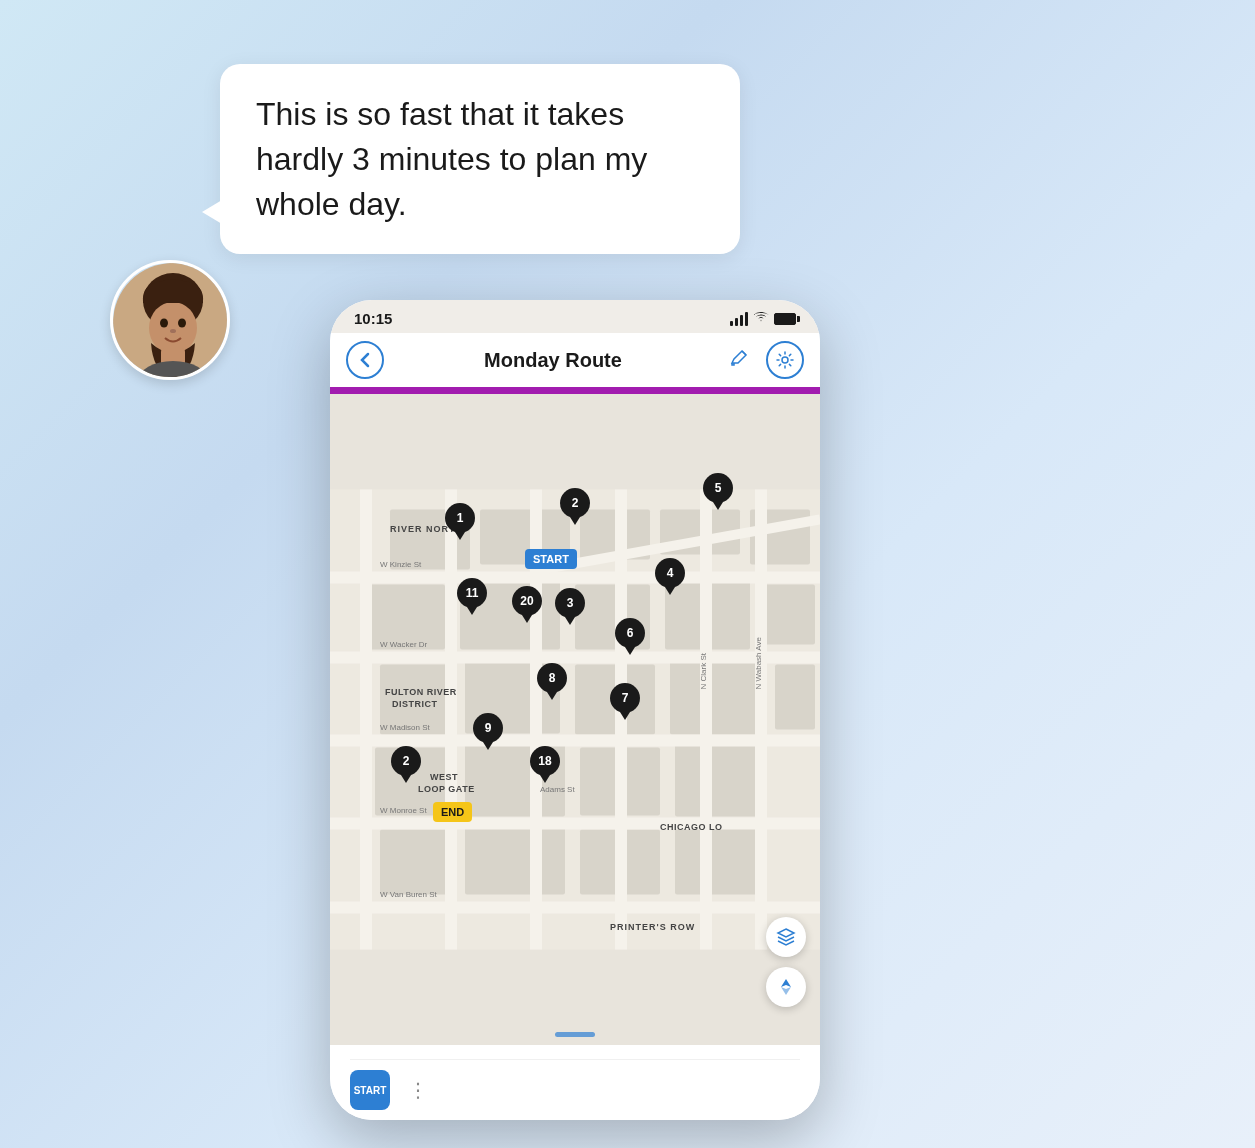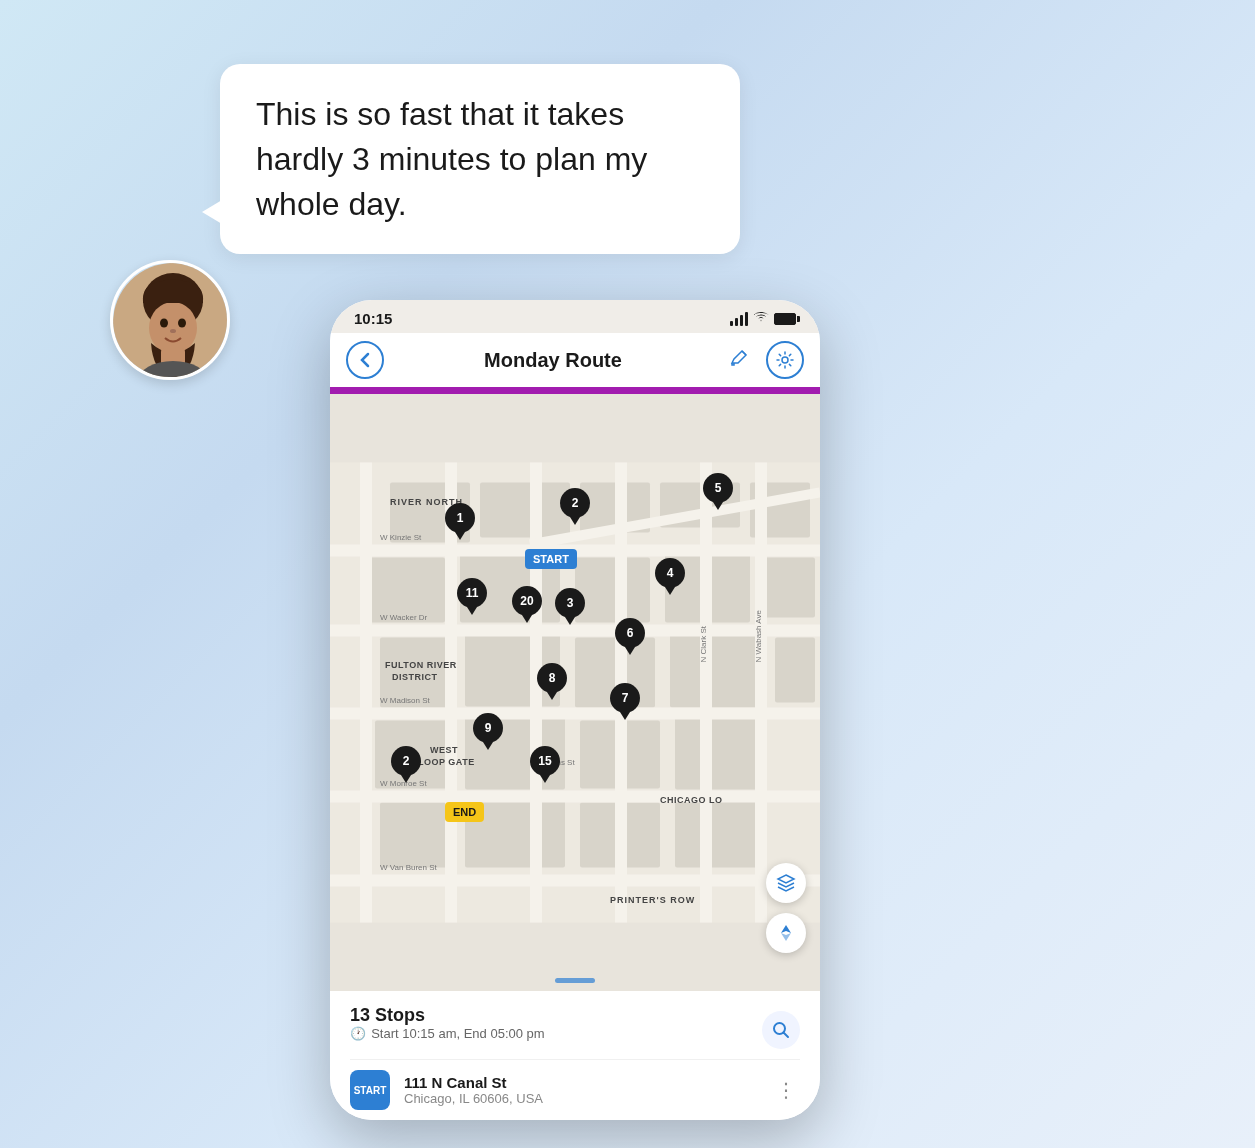--- a/index.html
+++ b/index.html
@@ -227,21 +227,20 @@
       border-radius: 4px;
     }
     .end-label {
       position: absolute;
       background: #f5c518;
       color: #1a1a1a;
       font-size: 11px;
       font-weight: 800;
       padding: 4px 8px;
       border-radius: 4px;
-      margin-left: 12px;
     }
 
     
     .map-layer-btn {
       position: absolute;
       right: 14px;
       bottom: 88px;
       width: 40px;
       height: 40px;
       background: white;
@@ -571,21 +570,21 @@
           <span>11</span>
         </div>
     </div>
     <div class="map-pin" style="left: 76px; top: 388px;">
       <div class="map-pin-circle">
           <span>2</span>
         </div>
     </div>
     <div class="map-pin" style="left: 215px; top: 388px;">
       <div class="map-pin-circle">
-          <span>15</span>
+          <span>18</span>
         </div>
     </div>
 
     <div class="end-label" style="left: 103px; top: 408px;">END</div>
 
     <div class="map-layer-btn">
       <svg width="20" height="20" viewBox="0 0 20 20">
         <path d="M10 2 L18 6 L10 10 L2 6 Z" stroke="#2d7fd3" stroke-width="1.5" fill="none"></path>
         <path d="M2 10 L10 14 L18 10" stroke="#2d7fd3" stroke-width="1.5" fill="none"></path>
         <path d="M2 14 L10 18 L18 14" stroke="#2d7fd3" stroke-width="1.5" fill="none"></path>
@@ -599,40 +598,21 @@
       </svg>
     </div>
 
     <div class="drag-handle-container">
       <div class="drag-handle"></div>
     </div>
 
   </div>
 
   <div class="bottom-panel">
-    <div class="stops-header">
-      <div>
-        <div class="stops-title">13 Stops</div>
-        <div class="stops-time">
-          <span class="clock-icon">🕐</span>
-          <span>Start 10:15 am, End 05:00 pm</span>
-        </div>
-      </div>
-      <div class="search-btn">
-        <svg width="18" height="18" viewBox="0 0 18 18">
-          <circle cx="7.5" cy="7.5" r="5.5" stroke="#2d7fd3" stroke-width="2" fill="none"></circle>
-          <line x1="11.5" y1="11.5" x2="16" y2="16" stroke="#2d7fd3" stroke-width="2" stroke-linecap="round"></line>
-        </svg>
-      </div>
-    </div>
     <div class="stop-item">
       <div class="stop-start-badge">
         <span>START</span>
       </div>
-      <div class="stop-info">
-        <div class="stop-name">111 N Canal St</div>
-        <div class="stop-address">Chicago, IL 60606, USA</div>
-      </div>
       <div class="stop-more-btn">⋮</div>
     </div>
   </div>
 
 </div>
 
 </body></html>

